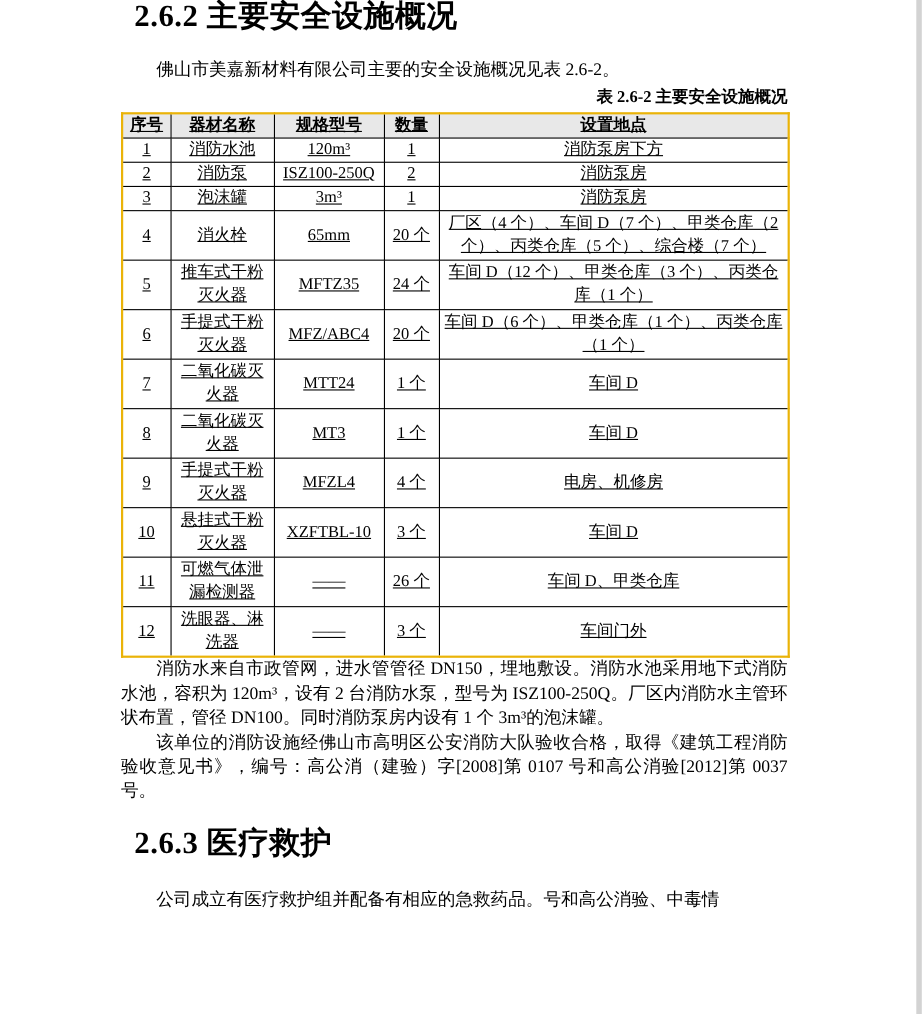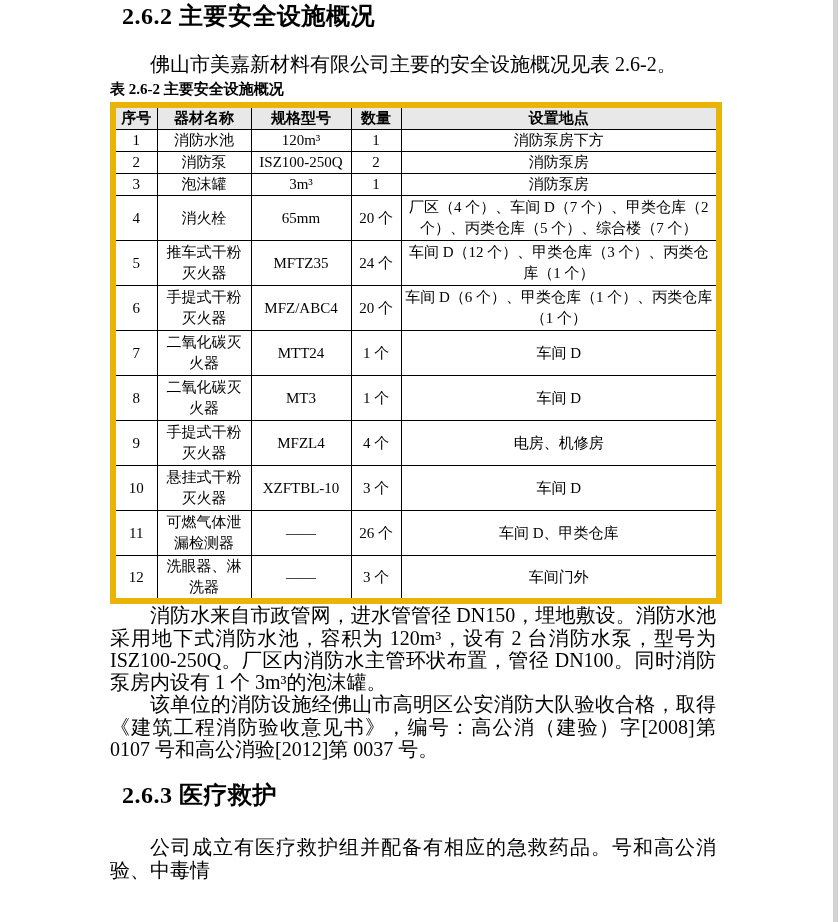--- a/index.html
+++ b/index.html
@@ -23,52 +23,53 @@
     height: 100%;
     background: #d3d3d3;
   }
   .content {
     position: absolute;
     left: 110px;
     top: 0;
     width: 606px;
   }
   h1.sec {
-    font-size: 24px;
+    font-size: 28px;
     font-weight: bold;
     margin: 4px 0 0 12px;
     line-height: 24px;
     letter-spacing: 0.5px;
   }
   h1.sec2 {
     margin-top: 23px;
   }
   p.body {
-    font-size: 20px;
+    font-size: 16px;
     line-height: 22.3px;
     text-align: justify;
     text-indent: 2em;
     margin: 0;
   }
   p.intro {
     margin-top: 25px;
   }
   .caption {
-    text-align: left;
+    text-align: right;
     font-weight: bold;
     font-size: 15px;
     line-height: 19px;
     margin-top: 5px;
   }
   table.facility {
     border-collapse: collapse;
     width: 606px;
     table-layout: fixed;
     margin-top: 3px;
-    border: 6px solid #eab308;
+    border: 2px solid #eab308;
+    text-decoration: underline;
   }
   table.facility th,
   table.facility td {
     border: 1px solid #000;
     text-align: center;
     vertical-align: middle;
     font-size: 15px;
     line-height: 21px;
     padding: 0 2px;
     overflow: hidden;

